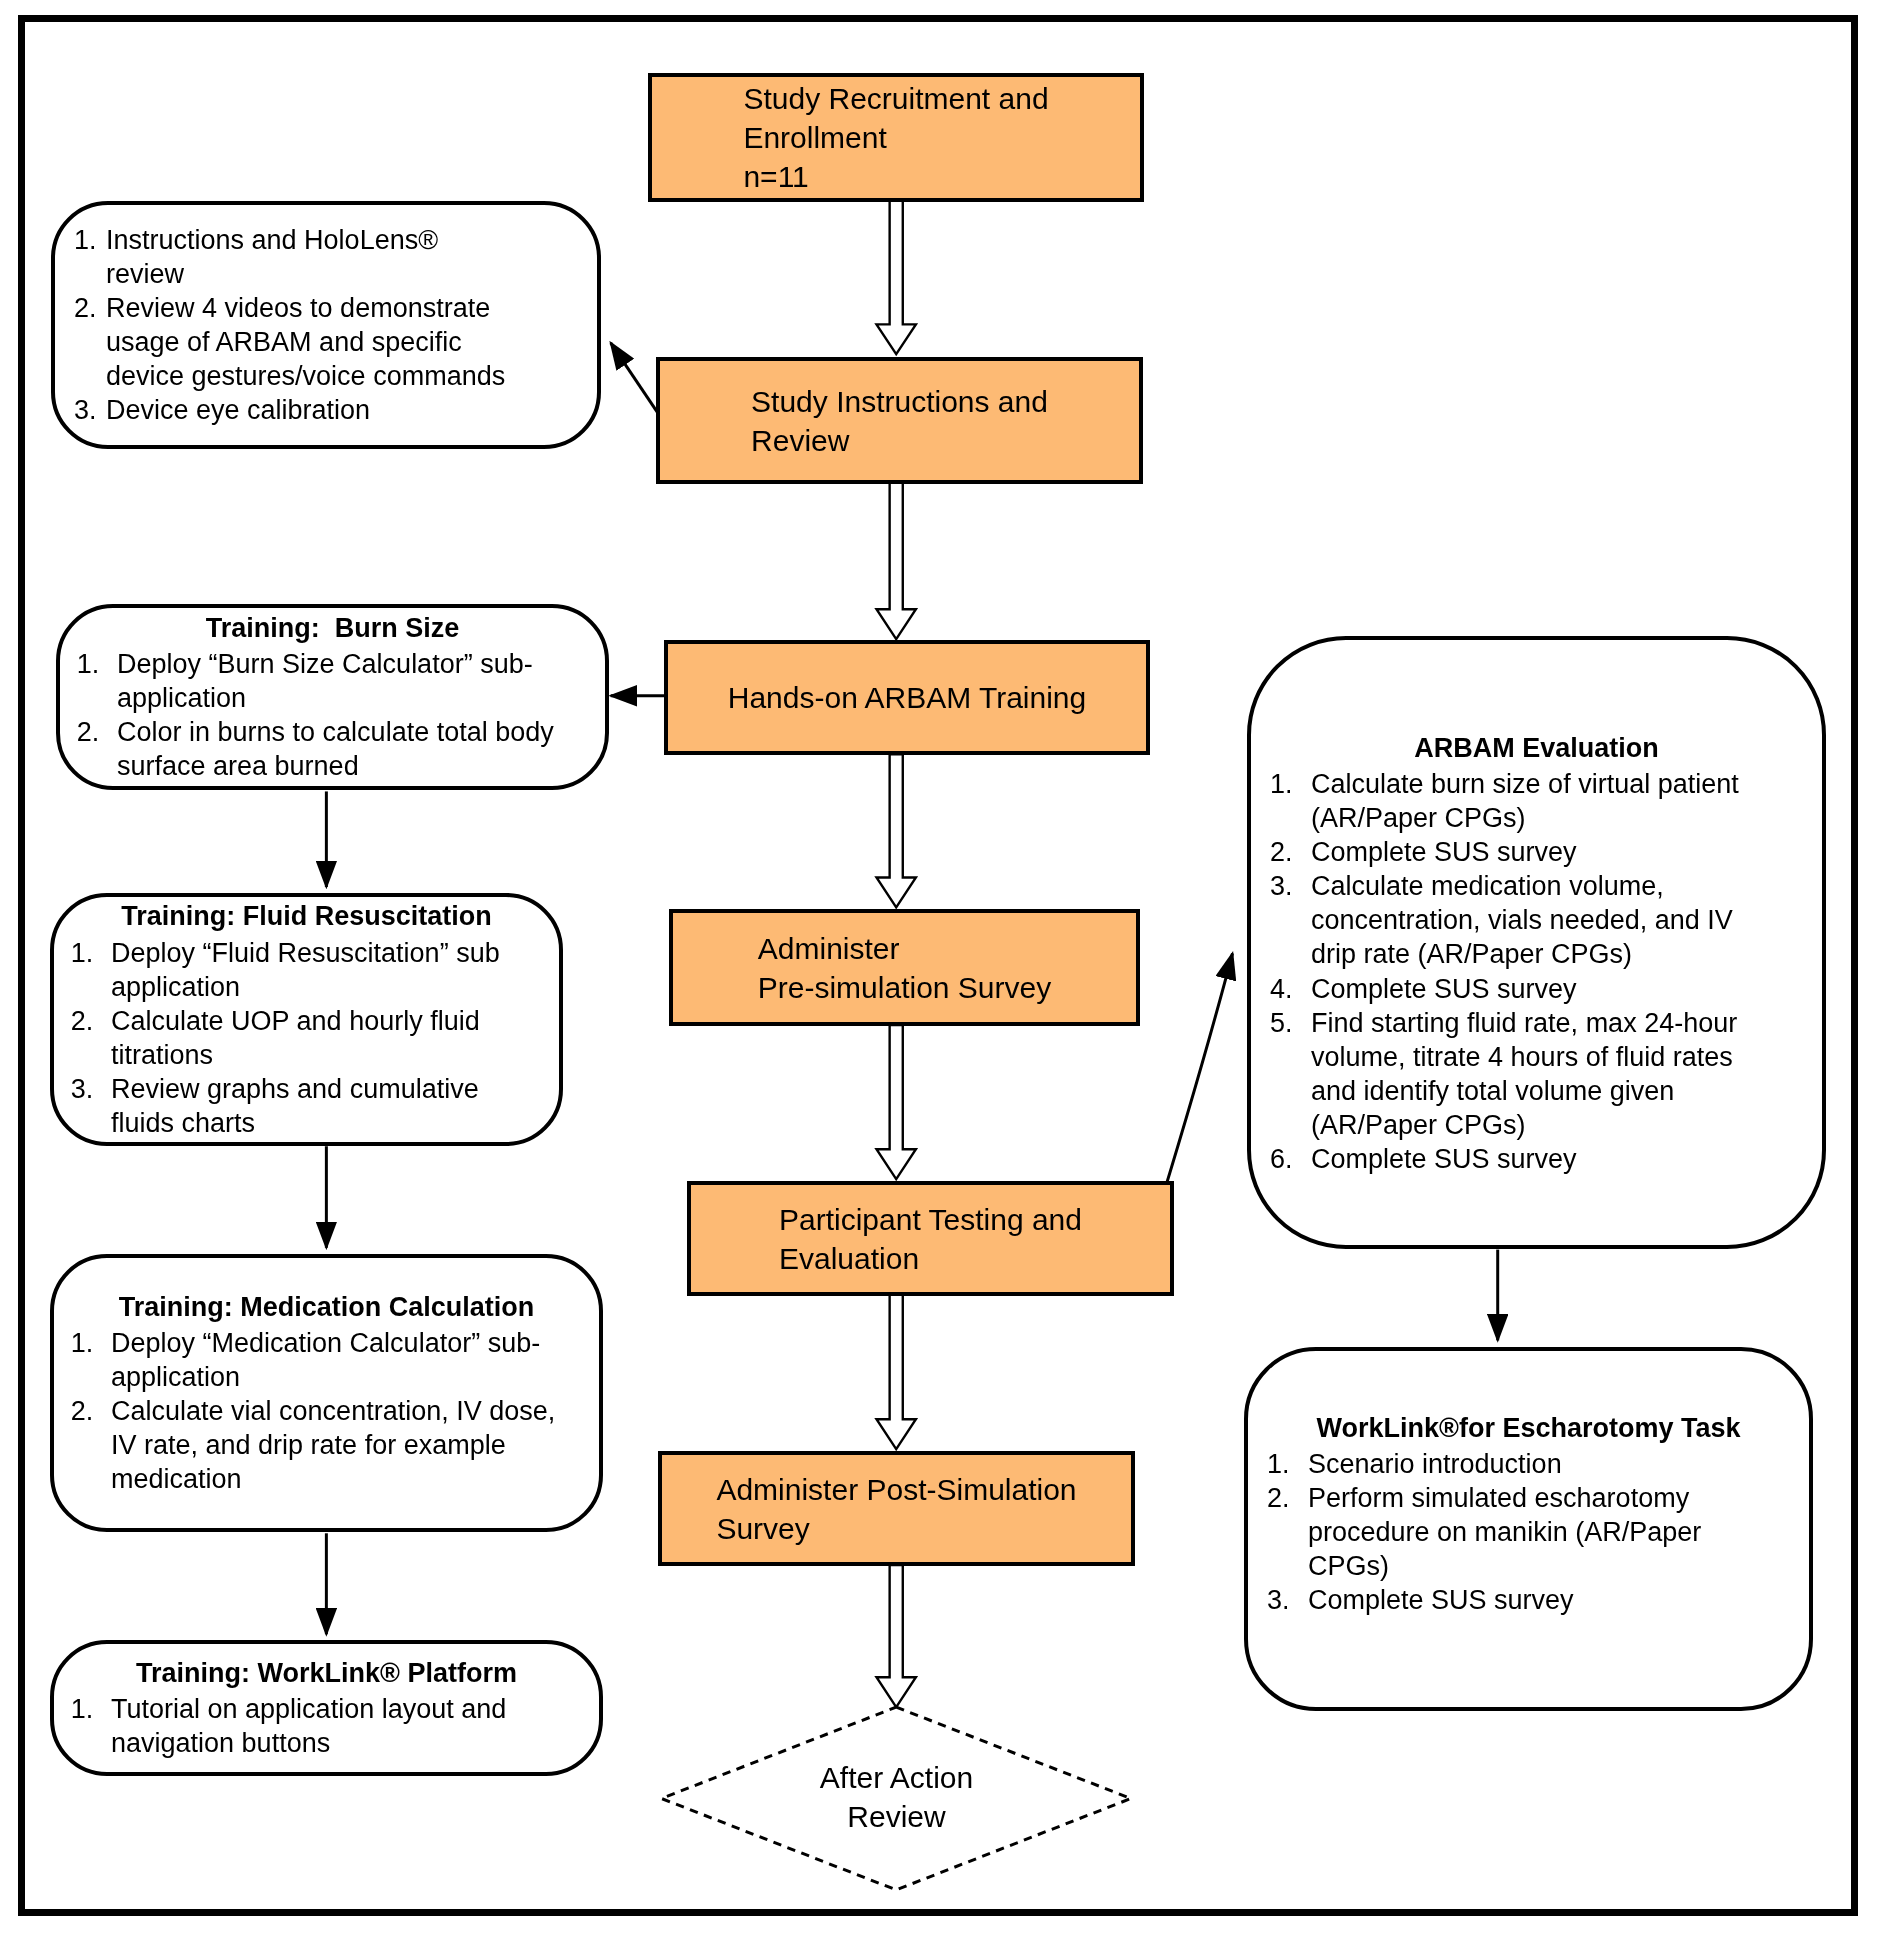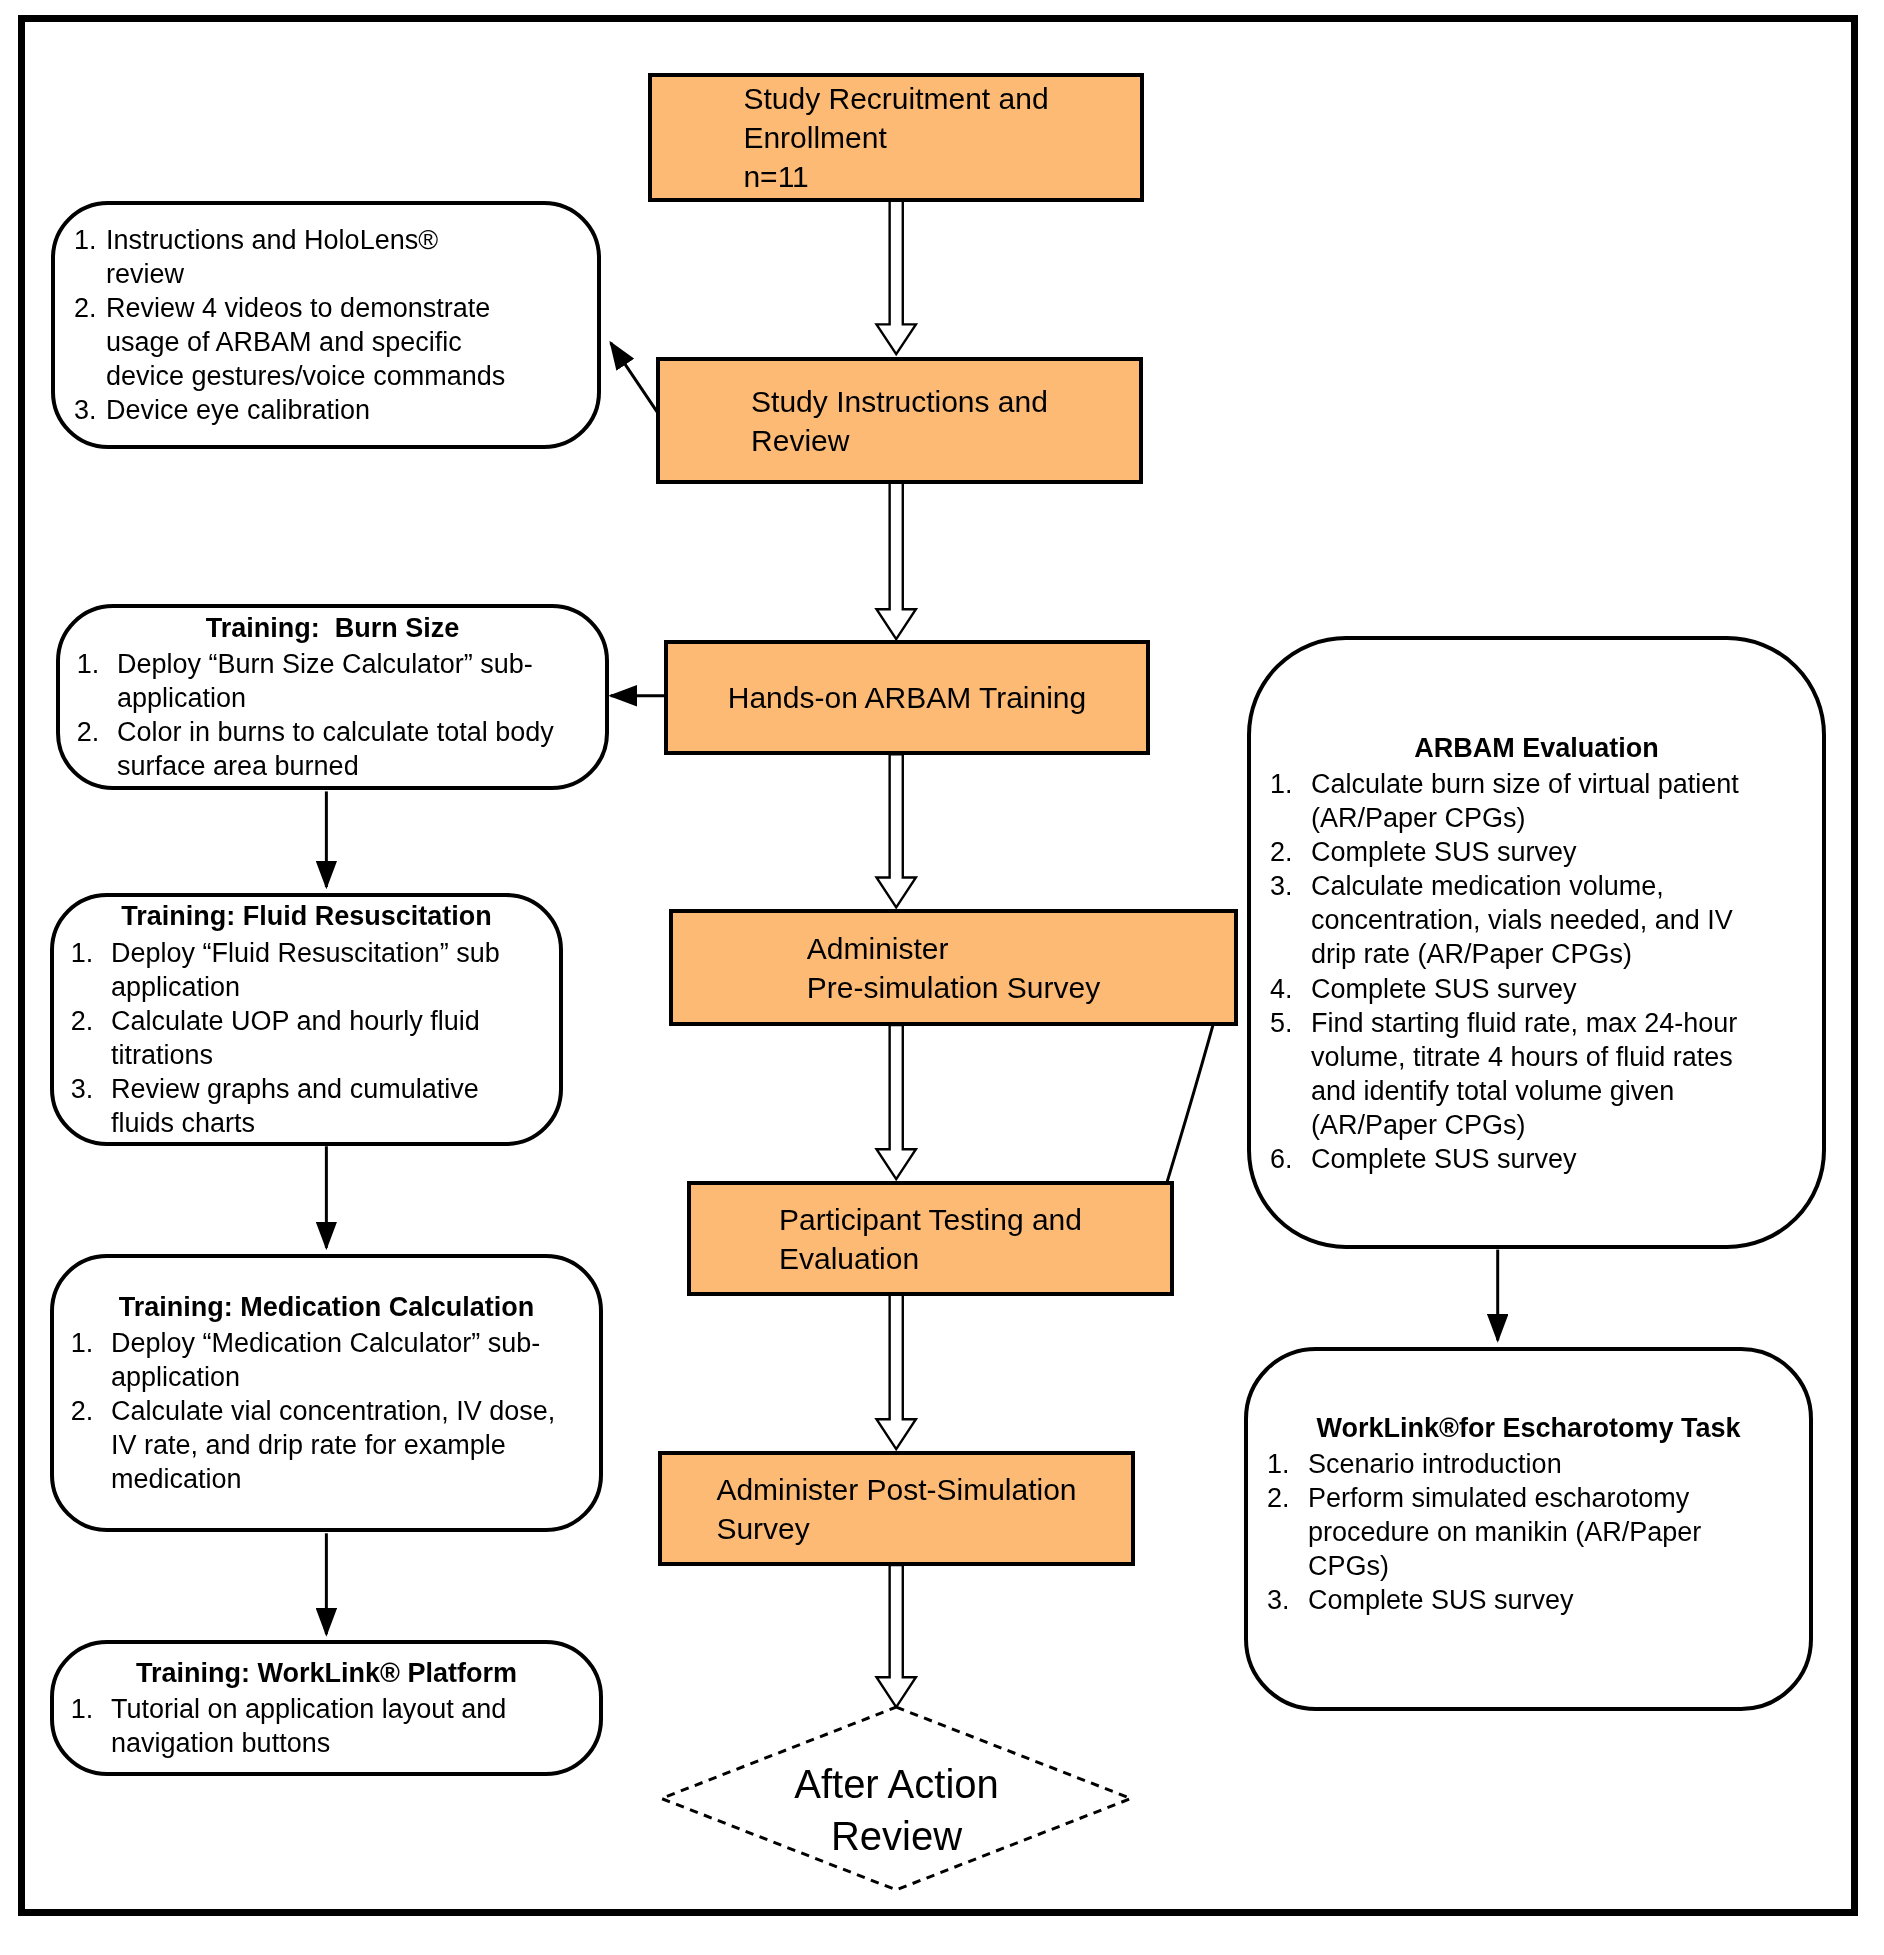--- a/index.html
+++ b/index.html
@@ -31,21 +31,21 @@
   #box-burn .li-text{padding-right:24px;}
   #box-fluid .li-text{padding-right:24px;}
   #box-medication .li-text{padding-right:24px;}
   #box-worklink-training .li-text{padding-right:24px;}
   .rnode.right{border-radius:99px;justify-content:flex-start;margin-left:12px;}
   .rnode.right .li-num{flex-basis:60px;padding-left:19px;}
   .rnode.right .li-text{padding-right:37px;}
   #box-arbam-eval{padding-top:91px;}
   #box-worklink-task{padding-top:60px;border-radius:72px;align-items:center;}
   #diamond-label{position:absolute;left:741px;top:1758px;width:311px;text-align:center;
-    font-size:40px;line-height:1.3;white-space:pre-wrap;}
+    font-size:30px;line-height:1.3;white-space:pre-wrap;}
 </style>
 </head>
 <body>
 
 <div id="canvas">
 
   <svg class="overlay" viewBox="0 0 3155 3273" width="1885" height="1955">
     <defs>
       <marker id="ah" markerUnits="userSpaceOnUse" markerWidth="48" markerHeight="36" refX="44" refY="18" orient="auto">
         <path d="M0,0 L48,18 L0,36 Z" fill="#000"></path>
@@ -78,21 +78,21 @@
 
   <div class="node" style="left:648px;top:73px;width:496px;height:129px;">Study Recruitment and
 Enrollment
 n=11</div>
 
   <div class="node" style="left:656px;top:357px;width:487px;height:127px;">Study Instructions and
 Review</div>
 
   <div class="node" style="left:664px;top:640px;width:486px;height:115px;">Hands-on ARBAM Training</div>
 
-  <div class="node" style="left:669px;top:909px;width:569px;height:117px;">Administer
+  <div class="node" style="left:669px;top:909px;width:471px;height:117px;">Administer
 Pre-simulation Survey</div>
 
   <div class="node" style="left:663px;top:1181px;width:487px;height:115px;margin-left:24px;">Participant Testing and
 Evaluation</div>
 
   <div class="node" style="left:658px;top:1451px;width:477px;height:115px;">Administer Post-Simulation
 Survey</div>
 
   <div id="diamond-label">After Action
 Review</div>

